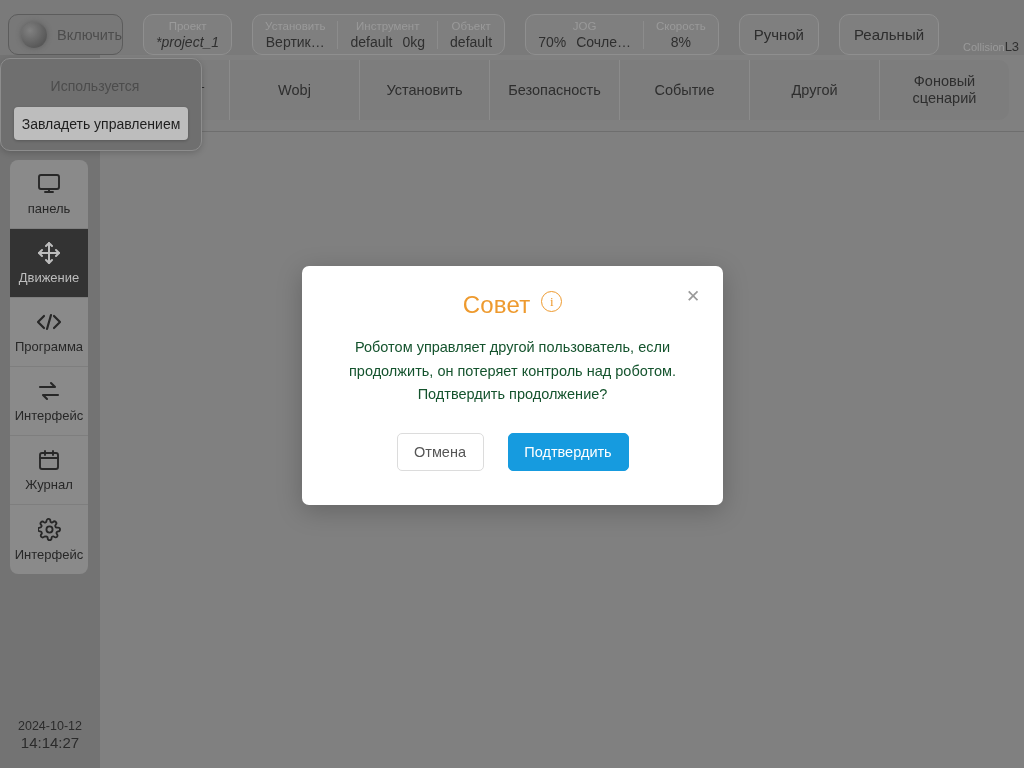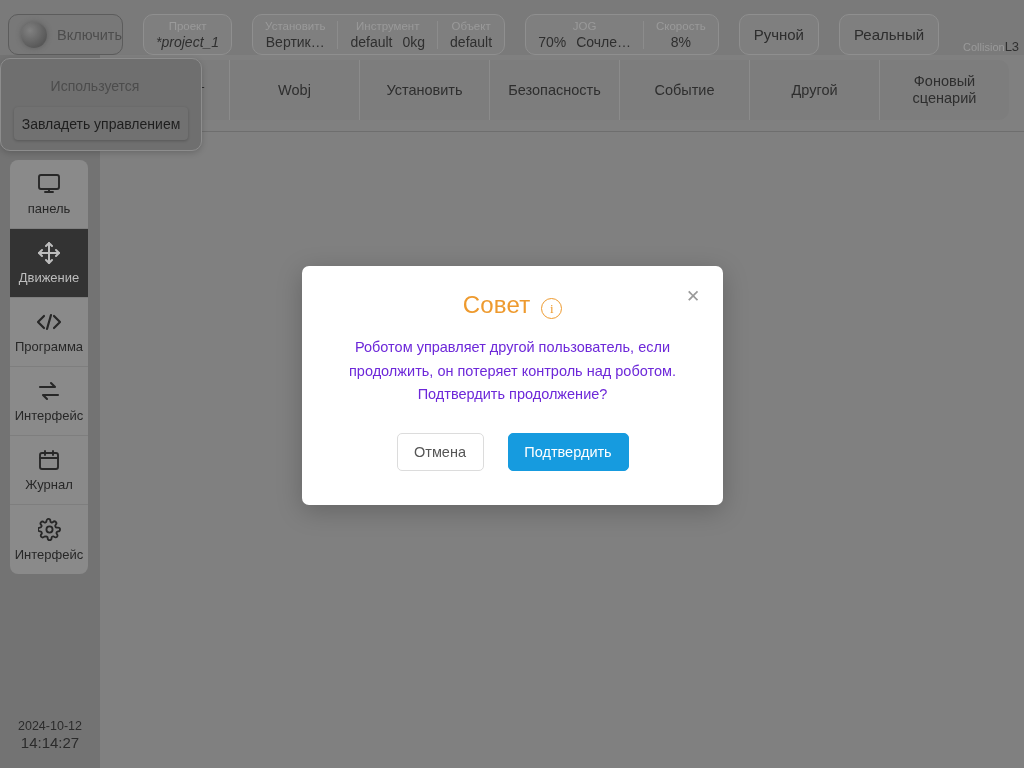--- a/index.html
+++ b/index.html
@@ -235,21 +235,21 @@
     position: absolute;
     left: 0; right: 12px; top: 19px;
     text-align: center;
     font-size: 14px;
     color: #4c4c4c;
   }
   .takeover-btn {
     position: absolute;
     left: 14px; top: 107px;
     width: 174px; height: 33px;
-    background: #8b5cf6;
+    background: #c4b5fd;
     border-radius: 4px;
     display: flex;
     align-items: center;
     justify-content: center;
     font-size: 14px;
     color: #1e1e1e;
     box-shadow: 0 1px 3px rgba(0,0,0,0.22);
   }
 
   
@@ -268,21 +268,21 @@
     display: flex;
     align-items: center;
     justify-content: center;
     color: #9a9a9a;
     font-size: 17px;
     line-height: 1;
     cursor: pointer;
   }
   .modal-title-row {
     display: flex;
-    align-items: flex-end;
+    align-items: flex-start;
     justify-content: center;
     gap: 11px;
     padding-top: 25px;
   }
   .modal-title {
     font-size: 24px;
     color: #ee9a2e;
     letter-spacing: 0.2px;
   }
   .info-ico {
@@ -295,21 +295,21 @@
     display: flex;
     align-items: center;
     justify-content: center;
     line-height: 1;
   }
   .modal-body {
     margin-top: 17px;
     padding: 0 34px;
     text-align: center;
     font-size: 14.5px;
-    color: #6d28d9;
+    color: #14532d;
     line-height: 23.5px;
   }
   .modal-actions {
     margin-top: 26px;
     display: flex;
     justify-content: center;
     gap: 24px;
   }
   .btn {
     height: 38px;

